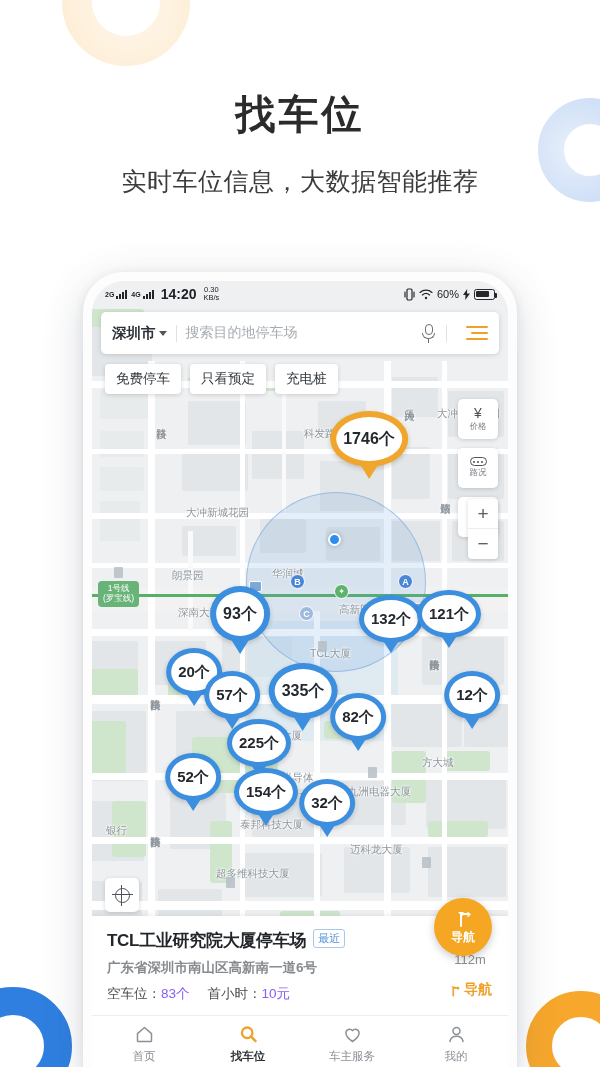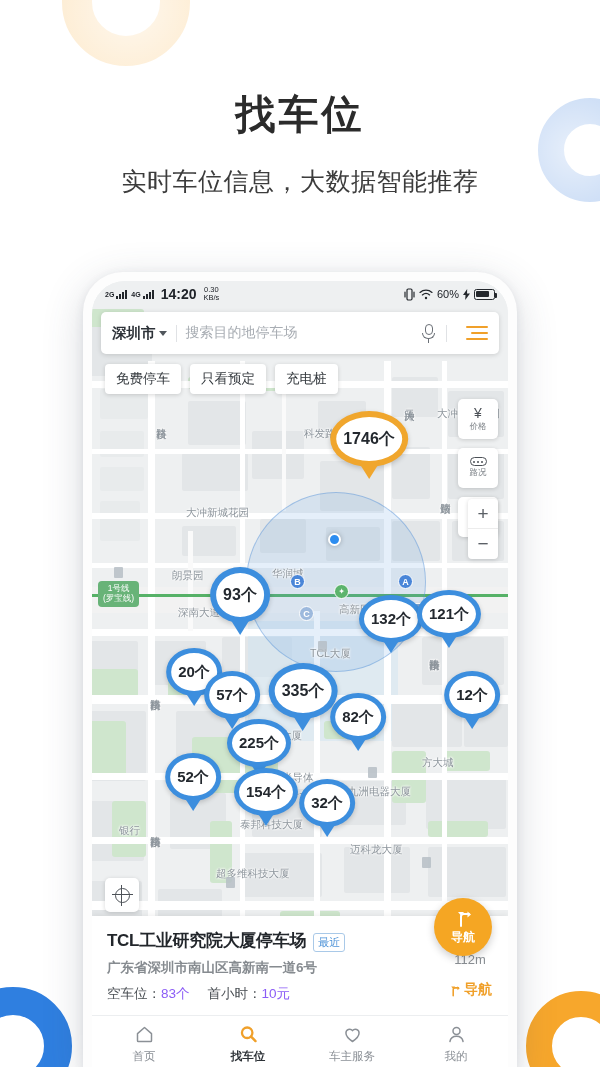--- a/index.html
+++ b/index.html
@@ -221,21 +221,21 @@
     box-shadow:0 3px 8px rgba(0,0,0,.20);
   }
   .fab-lbl { font-size:12px; font-weight:600; }
 
   
   .card {
     position:absolute; left:0; bottom:57px; width:100%; z-index:24;
     background:#fff; padding:13px 15px 12px 15px;
     box-shadow:0 -1px 6px rgba(0,0,0,.07);
   }
-  .card-row1 { display:flex; align-items:flex-end; }
+  .card-row1 { display:flex; align-items:flex-start; }
   .card-title { font-size:17px; font-weight:bold; color:#22262b; letter-spacing:-.3px; }
   .badge {
     margin-left:7px; font-size:11px; color:#4e93d8; border:1px solid #a9c9e8;
     border-radius:3px; padding:1px 4px;
   }
   .card-addr { margin-top:7px; font-size:13.5px; color:#868b90;font-weight:bold; }
   .card-row3 { margin-top:8px; font-size:13.5px; color:#4a4f54; display:flex; gap:18px; }
   .card-row3 b { color:#8b5cf6; font-weight:normal; }
   .card-right { position:absolute; right:16px; top:36px; text-align:center; }
   .dist { font-size:13px; color:#8a8f94; }
@@ -382,42 +382,42 @@
           <div class="map-label v" style="left: 57px; top: 410px;">科技南路</div>
           <div class="map-label v" style="left: 336px; top: 370px;">科技南十路</div>
           <div class="map-label" style="left: 168px; top: 448px;">中科大厦</div>
           <div class="map-label" style="left: 330px; top: 475px;">方大城</div>
           <div class="map-label" style="left: 190px; top: 490px;">半导体</div>
           <div class="map-label" style="left: 186px; top: 508px;">设计大厦</div>
           <div class="map-label" style="left: 256px; top: 504px;">九洲电器大厦</div>
           <div class="map-label" style="left: 148px; top: 537px;">泰邦科技大厦</div>
           <div class="map-label" style="left: 258px; top: 562px;">迈科龙大厦</div>
           <div class="map-label" style="left: 124px; top: 586px;">超多维科技大厦</div>
-          <div class="map-label" style="left: 14px; top: 543px; margin-left: 13px;">银行</div>
+          <div class="map-label" style="left: 14px; top: 543px;">银行</div>
           <div class="map-label v" style="left: 57px; top: 547px;">科技南路</div>
         </div>
 
     <div class="metro-badge" style="left:6px;top:300px;">
       <div>1号线</div>
       <div>(罗宝线)</div>
     </div>
     <div class="station" style="left:242px;top:303px">✦</div>
     <div class="exit" style="left:198px;top:293px">B</div>
     <div class="exit" style="left:306px;top:293px">A</div>
     <div class="exit lt" style="left:207px;top:325px">C</div>
     <div class="exit" style="left:286px;top:322px">D</div>
     <div class="bus" style="left:157px;top:300px"></div>
     <div class="bus" style="left:322px;top:322px"></div>
 
     <div>
           <div class="pin orange big" style="left: 277px; top: 198px;">
             <div class="bubble">1746个</div>
             <div class="tail"></div>
           </div>
-          <div class="pin big" style="left: 148px; top: 354px;">
+          <div class="pin big" style="left: 148px; top: 373px;">
             <div class="bubble">93个</div>
             <div class="tail"></div>
           </div>
           <div class="pin" style="left: 299px; top: 372px;">
             <div class="bubble">132个</div>
             <div class="tail"></div>
           </div>
           <div class="pin" style="left: 357px; top: 367px;">
             <div class="bubble">121个</div>
             <div class="tail"></div>

